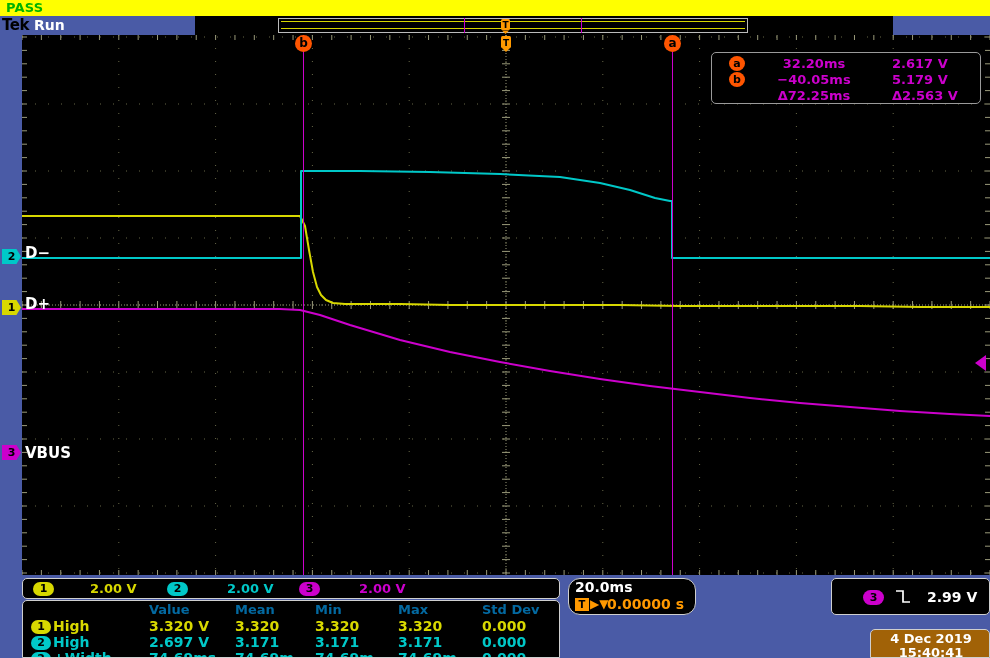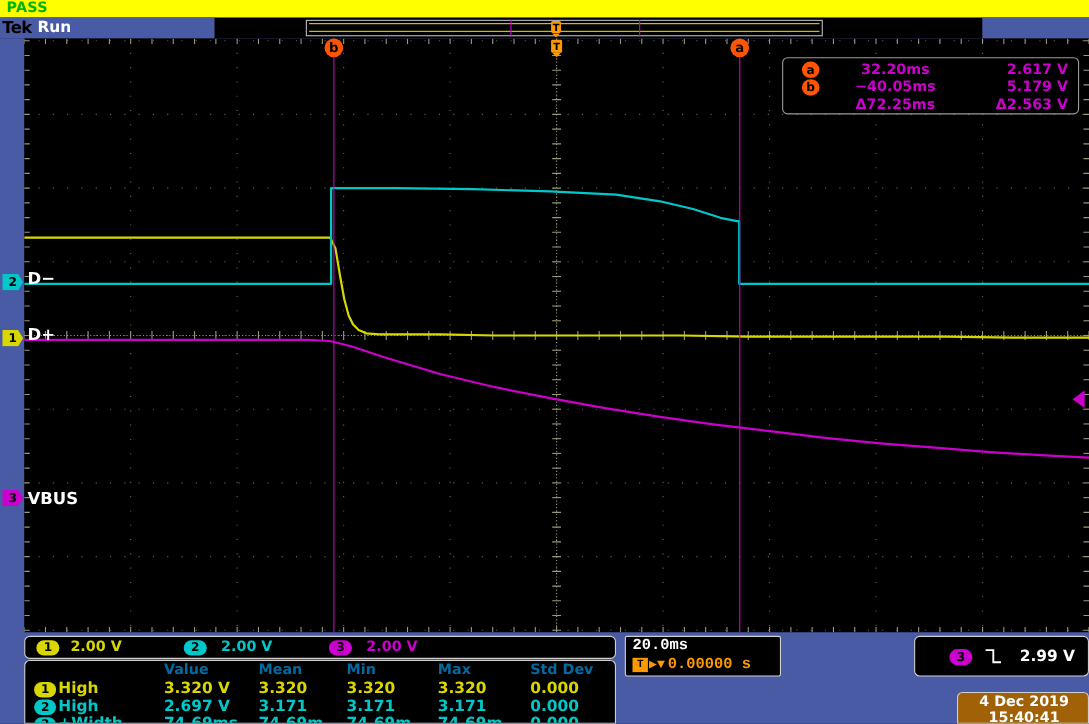--- a/index.html
+++ b/index.html
@@ -59,49 +59,49 @@
 
   
   .cursorbox{position:absolute;left:711px;top:52px;width:270px;height:52px;
       border:1px solid #9a9a9a;border-radius:5px;background:#000;box-sizing:border-box;}
   .cb-row{position:absolute;height:17px;line-height:17px;font-size:13px;
       color:#cc00cc;font-weight:bold;}
   .cb-badge{position:absolute;width:16px;height:15px;border-radius:50%;
       background:#ff5500;color:#000;font-size:11px;font-weight:bold;
       text-align:center;line-height:15px;}
   .cb-t{position:absolute;left:42px;width:120px;text-align:center;}
-  .cb-v{position:absolute;left:164px;width:95px;text-align:right;}
+  .cb-v{position:absolute;left:180px;width:95px;text-align:left;}
 
   
   .ch3-arrow{position:absolute;left:975px;top:355px;width:0;height:0;
       border-top:8px solid transparent;border-bottom:8px solid transparent;
       border-right:11px solid #cc00cc;}
 
   
   .botbar{position:absolute;left:0;top:575px;width:990px;height:83px;
       background:#4a5ba6;}
   .vbox{position:absolute;left:22px;top:578px;width:538px;height:21px;
       border:1px solid #cfcfcf;border-radius:5px;background:#000;box-sizing:border-box;}
   .vb-badge{position:absolute;top:3px;width:21px;height:14px;border-radius:7px;
       font-size:11px;font-weight:bold;text-align:center;line-height:14px;color:#000;}
-  .vb-text{position:absolute;top:2px;font-size:13px;font-weight:bold;line-height:16px;}
+  .vb-text{position:absolute;top:2px;font-size:13px;font-weight:bold;line-height:16px;margin-left:26px;}
 
   .measbox{position:absolute;left:22px;top:600px;width:538px;height:58px;
       border:1px solid #cfcfcf;border-radius:5px 5px 0 0;background:#000;
       box-sizing:border-box;overflow:hidden;}
   .mb-hdr{position:absolute;top:1px;font-size:13px;font-weight:bold;color:#0369a1;}
   .mb-row{position:absolute;height:17px;}
   .mb-badge{position:absolute;left:8px;top:2px;width:20px;height:14px;
       border-radius:7px;font-size:11px;font-weight:bold;text-align:center;
       line-height:14px;color:#000;}
   .mb-name{position:absolute;left:30px;top:0px;font-size:14px;font-weight:bold;}
   .mb-cell{position:absolute;top:0px;font-size:14px;font-weight:bold;}
 
-  .tbox{position:absolute;left:568px;top:578px;width:142px;height:37px;
-      border:1px solid #cfcfcf;border-radius:2px;background:#000;box-sizing:border-box;font-family:Liberation Mono, monospace;}
+  .tbox{position:absolute;left:568px;top:578px;width:128px;height:37px;
+      border:1px solid #cfcfcf;border-radius:12px;background:#000;box-sizing:border-box;}
   .sbox{position:absolute;left:718px;top:578px;width:105px;height:37px;
       border:1px solid #cfcfcf;border-radius:5px;background:#000;box-sizing:border-box;}
   .trbox{position:absolute;left:831px;top:578px;width:159px;height:37px;
       border:1px solid #cfcfcf;border-radius:5px;background:#000;box-sizing:border-box;}
   .bb-line{position:absolute;font-size:14px;font-weight:bold;color:#fff;
       line-height:17px;}
   .tpos-badge{position:absolute;left:6px;top:19px;width:14px;height:13px;
       background:#ff9900;color:#000;font-size:10px;font-weight:bold;
       text-align:center;line-height:13px;}
   .tpos-text{position:absolute;left:38px;top:17px;font-size:14px;font-weight:bold;

